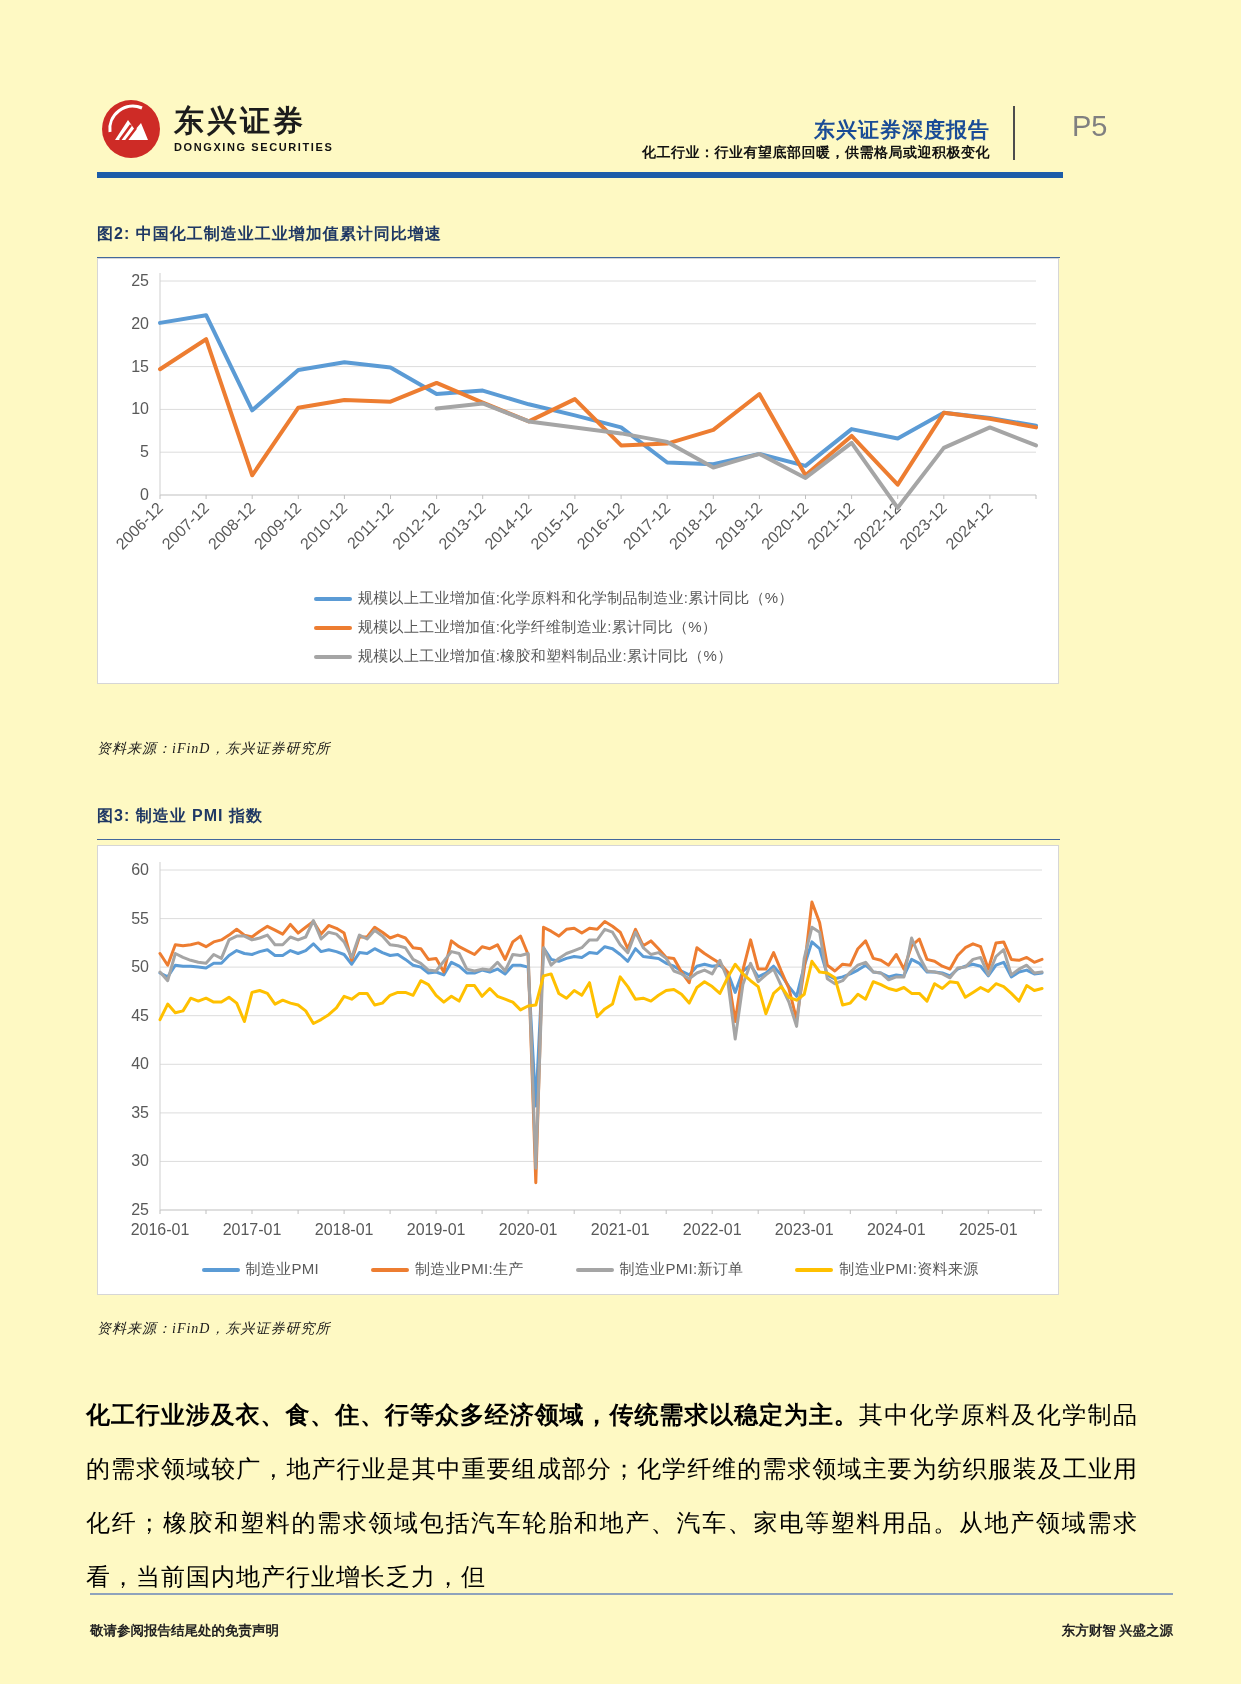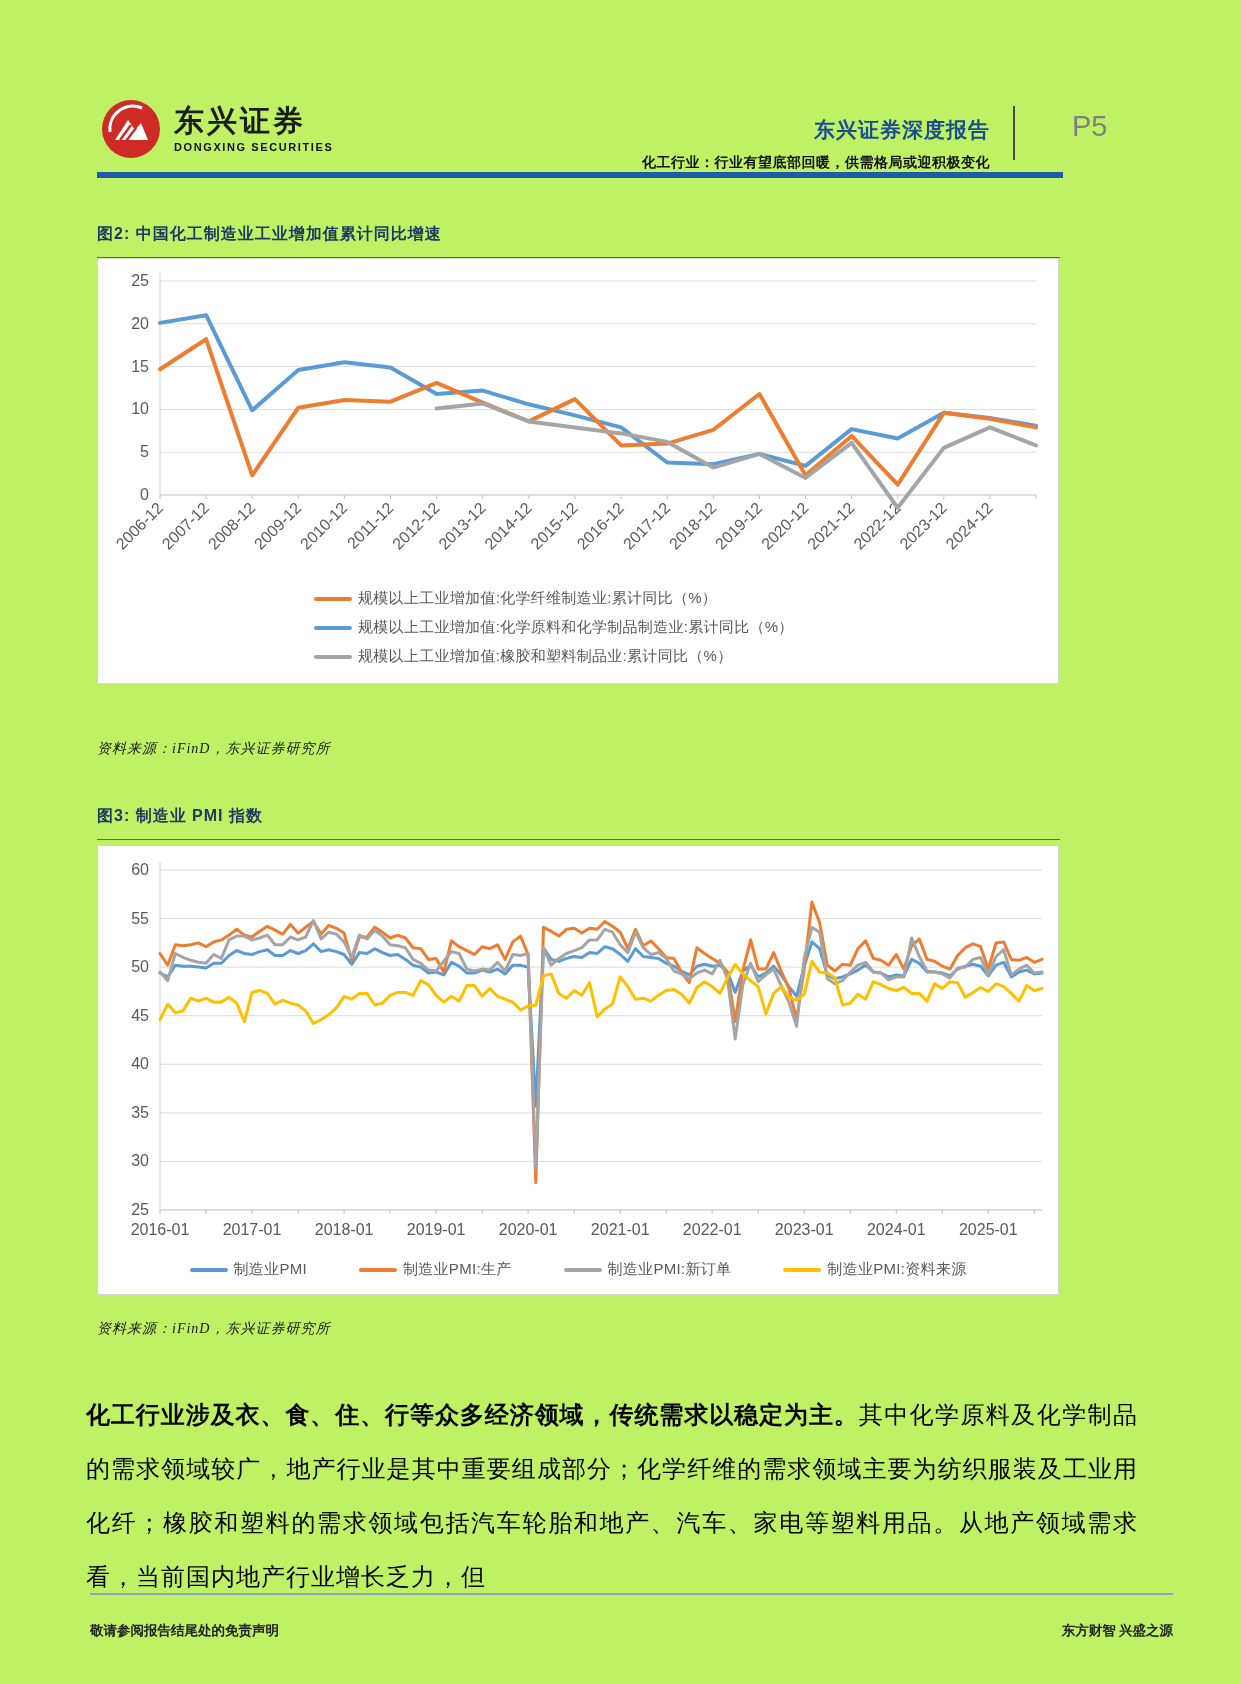--- a/index.html
+++ b/index.html
@@ -1,40 +1,40 @@
 <!DOCTYPE html>
 <html><head>
 <meta charset="utf-8">
 <style>
   html,body{margin:0;padding:0;background:#ffffff;}
-  .page{position:relative;width:1241px;height:1684px;background:#bef264;overflow:hidden;
+  .page{position:relative;width:1241px;height:1684px;background:#fef9c3;overflow:hidden;
         font-family:"Liberation Sans","DejaVu Sans",sans-serif;color:#000;}
 
   
   .logo{position:absolute;left:100px;top:98px;display:flex;align-items:center;gap:12px;}
   .logo-text-cn{font-size:30px;font-weight:900;color:#1c1c1c;letter-spacing:3px;line-height:1;}
   .logo-text-en{font-size:11px;font-weight:bold;color:#111;letter-spacing:1.6px;margin-top:5px;}
   .header-right{position:absolute;left:480px;top:104px;width:510px;text-align:right;}
   .report-type{font-size:21px;font-weight:bold;color:#1a4c96;letter-spacing:1px;margin-top:12px;}
-  .report-subtitle{font-size:14px;color:#111;margin-top:10px;letter-spacing:0.5px;
+  .report-subtitle{font-size:14px;color:#111;letter-spacing:0.5px;
         font-family:"Liberation Serif","DejaVu Serif",serif;font-weight:600;}
   .header-divider{position:absolute;left:1013px;top:106px;width:2px;height:54px;background:#4d4d4d;}
   .page-number{position:absolute;left:1032px;top:110px;width:120px;font-size:29px;color:#808080;margin-left:40px;}
   .header-bar{position:absolute;left:97px;top:172px;width:966px;height:6px;background:#1c5ca8;}
 
   
   .fig-title{position:absolute;left:97px;width:963px;font-size:16px;font-weight:bold;color:#1f3864;
         padding-bottom:12px;border-bottom:1.5px solid #43689c;letter-spacing:1px;}
   .fig-box{position:absolute;left:97px;width:960px;border:1px solid #d6d6d6;background:#fff;}
   .fig-source{position:absolute;left:97px;font-size:14px;font-style:italic;color:#1a1a1a;
         font-family:"Liberation Serif","DejaVu Serif",serif;letter-spacing:1px;text-align:center;}
 
   
   .legend-col{position:absolute;left:216px;top:330px;display:flex;flex-direction:column;gap:10px;}
-  .legend-row{position:absolute;left:0;top:414px;width:100%;display:flex;justify-content:center;gap:52px;}
+  .legend-row{position:absolute;left:12px;top:414px;width:100%;display:flex;justify-content:center;gap:52px;}
   .legend-item{display:flex;align-items:center;white-space:nowrap;}
   .legend-swatch{display:inline-block;width:38px;height:4px;border-radius:2px;margin-right:6px;flex:0 0 auto;}
   .legend-label{font-size:15px;color:#595959;letter-spacing:0.3px;}
 
   
   .body-para{position:absolute;left:86px;top:1388px;width:1052px;font-size:24px;line-height:54px;
         text-align:justify;font-family:"Liberation Serif","DejaVu Serif",serif;color:#000;letter-spacing:1px;}
   .body-para b{font-family:"Liberation Sans","DejaVu Sans",sans-serif;letter-spacing:0.5px;}
 
   
@@ -122,26 +122,26 @@
         <text x="757.6" y="250" transform="rotate(-45 757.6 250)" text-anchor="end" font-size="16" fill="#595959">2021-12</text>
         <text x="803.7" y="250" transform="rotate(-45 803.7 250)" text-anchor="end" font-size="16" fill="#595959">2022-12</text>
         <text x="849.8" y="250" transform="rotate(-45 849.8 250)" text-anchor="end" font-size="16" fill="#595959">2023-12</text>
         <text x="895.9" y="250" transform="rotate(-45 895.9 250)" text-anchor="end" font-size="16" fill="#595959">2024-12</text>
         <path d="M62.0 63.9L108.1 56.2L154.2 151.3L200.3 111.0L246.4 103.3L292.5 108.5L338.6 135.0L384.7 131.6L430.8 145.3L476.9 156.4L523.1 168.4L569.2 203.5L615.3 205.2L661.4 194.9L707.5 206.9L753.6 170.1L799.7 179.5L845.8 153.8L891.9 159.0L938.0 166.7" fill="none" stroke="#5B9BD5" stroke-width="4" stroke-linejoin="round" stroke-linecap="round"></path>
         <path d="M62.0 110.2L108.1 80.2L154.2 216.3L200.3 148.7L246.4 141.0L292.5 142.7L338.6 123.9L384.7 143.6L430.8 162.4L476.9 140.1L523.1 186.4L569.2 184.6L615.3 170.9L661.4 135.0L707.5 216.3L753.6 176.9L799.7 225.7L845.8 153.8L891.9 159.8L938.0 168.4" fill="none" stroke="#ED7D31" stroke-width="4" stroke-linejoin="round" stroke-linecap="round"></path>
         <path d="M338.6 149.5L384.7 144.4L430.8 162.4L476.9 168.4L523.1 174.4L569.2 182.9L615.3 208.6L661.4 194.9L707.5 218.9L753.6 183.8L799.7 248.8L845.8 188.9L891.9 168.4L938.0 186.4" fill="none" stroke="#A5A5A5" stroke-width="4" stroke-linejoin="round" stroke-linecap="round"></path>
       </svg>
     <div id="fig2-legend" class="legend-col">
         <div class="legend-item">
+          <span class="legend-swatch" style="background: rgb(91, 155, 213);"></span>
+          <span class="legend-label">规模以上工业增加值:化学原料和化学制品制造业:累计同比（%）</span>
+        </div>
+        <div class="legend-item">
           <span class="legend-swatch" style="background: rgb(237, 125, 49);"></span>
           <span class="legend-label">规模以上工业增加值:化学纤维制造业:累计同比（%）</span>
-        </div>
-        <div class="legend-item">
-          <span class="legend-swatch" style="background: rgb(91, 155, 213);"></span>
-          <span class="legend-label">规模以上工业增加值:化学原料和化学制品制造业:累计同比（%）</span>
         </div>
         <div class="legend-item">
           <span class="legend-swatch" style="background: rgb(165, 165, 165);"></span>
           <span class="legend-label">规模以上工业增加值:橡胶和塑料制品业:累计同比（%）</span>
         </div>
       </div>
   </div>
   <div class="fig-source" style="top:740px;">资料来源：iFinD，东兴证券研究所</div>
 
   <div class="fig-title" style="top:806px;">图3: 制造业 PMI 指数</div>

